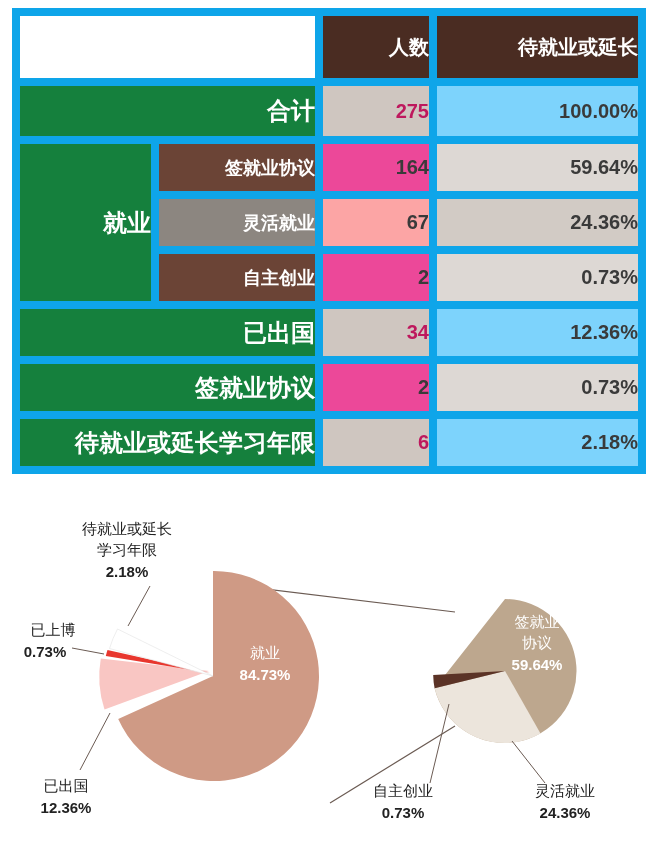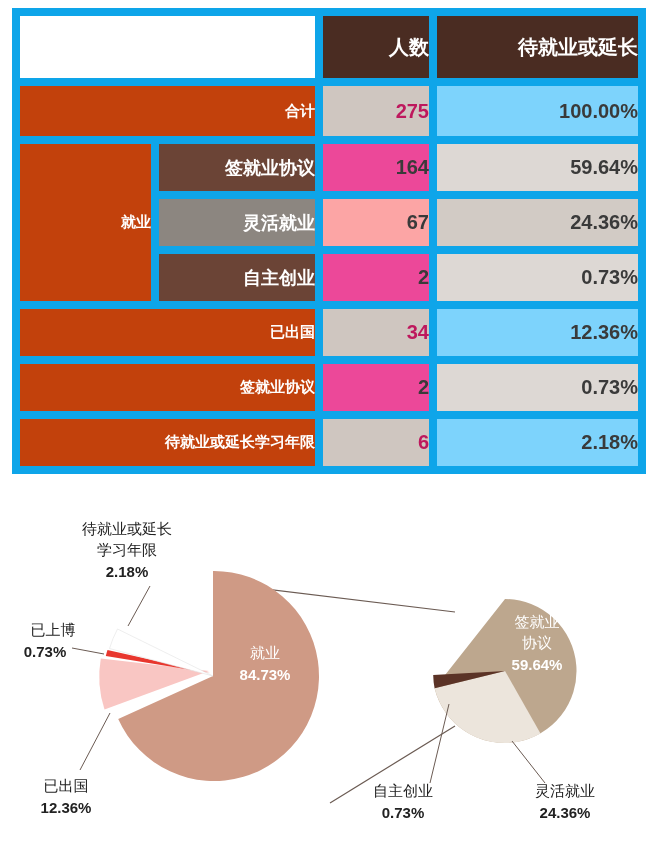--- a/index.html
+++ b/index.html
@@ -40,23 +40,23 @@
     font-weight: bold;
   }
   .h-blank { background: #ffffff; }
   .h-dark {
     background: #4a2c22;
     color: #ffffff;
     font-size: 20px;
     height: 62px;
   }
   .lbl-dark {
-    background: #c2410c;
+    background: #15803d;
     color: #ffffff;
-    font-size: 15px;
+    font-size: 24px;
   }
   .lbl-mid {
     background: #6b4436;
     color: #ffffff;
     font-size: 18px;
   }
   .num-a { background: #cfc6c0; color: #be185d; font-size: 20px; }
   .num-b { background: #ec4899; color: #3a3a3a; font-size: 20px; }
   .pct-a { background: #7dd3fc; color: #3a3a3a; font-size: 20px; }
   .pct-b { background: #ddd8d4; color: #3a3a3a; font-size: 20px; }

